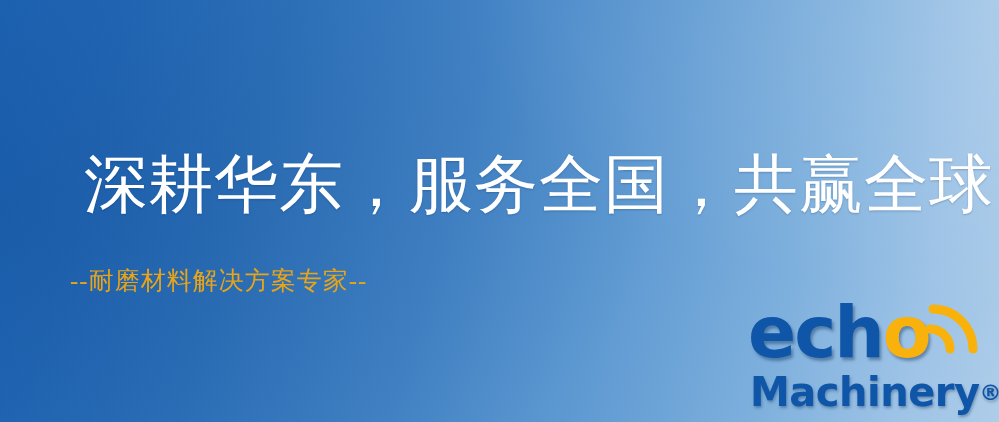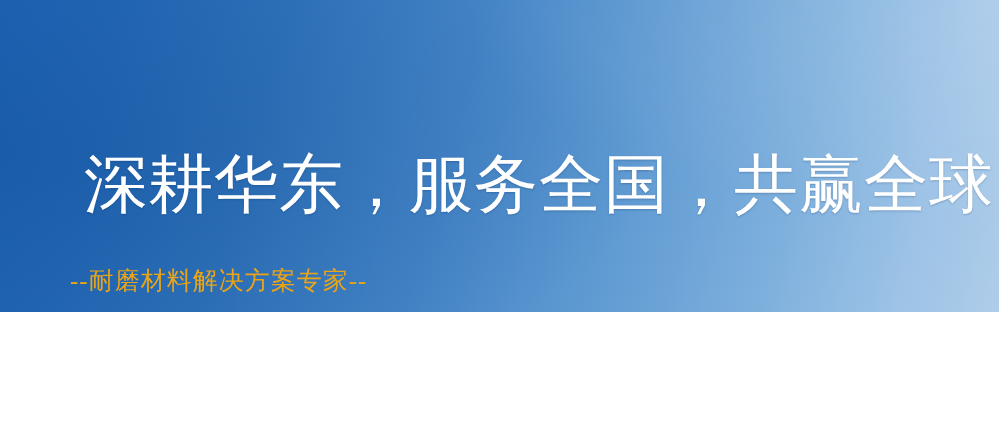--- a/index.html
+++ b/index.html
@@ -3,21 +3,21 @@
 <meta charset="utf-8">
 <style>
   html, body {
     margin: 0;
     padding: 0;
     background: #ffffff;
   }
   .banner {
     position: relative;
     width: 999px;
-    height: 312px;
+    height: 422px;
     overflow: hidden;
     font-family: "Liberation Sans", sans-serif;
     background: linear-gradient(105deg,
         #1e64b4 0%,
         #2468b6 12%,
         #2f72ba 26%,
         #4484c6 45%,
         #5f9ad2 62%,
         #7eb0dd 78%,
         #9cc2e6 90%,
@@ -122,14 +122,30 @@
 </style>
 </head>
 <body>
 
 <div class="banner">
 
   <h1 class="headline">深耕华东，服务全国，共赢全球</h1>
 
   <p class="subheadline">--耐磨材料解决方案专家--</p>
 
+  <div class="logo">
+
+    <div class="logo-mark">
+      <div class="logo-wordmark"><span>ech</span><span class="echo-o">o</span></div>
+
+      <svg class="signal-arcs" viewBox="0 0 60 62">
+        <g fill="none" stroke="#f9b20b" stroke-width="9" stroke-linecap="round" transform="translate(4,56)">
+          <path d="M 0,-20 A 20,20 0 0 1 20,0"></path>
+          <path d="M 3,-40 A 40,40 0 0 1 43,0"></path>
+        </g>
+      </svg>
+    </div>
+
+    <div class="logo-subword"><span>Machinery</span><span class="reg-mark">®</span></div>
+
+  </div>
 
 </div>
 
 </body></html>

